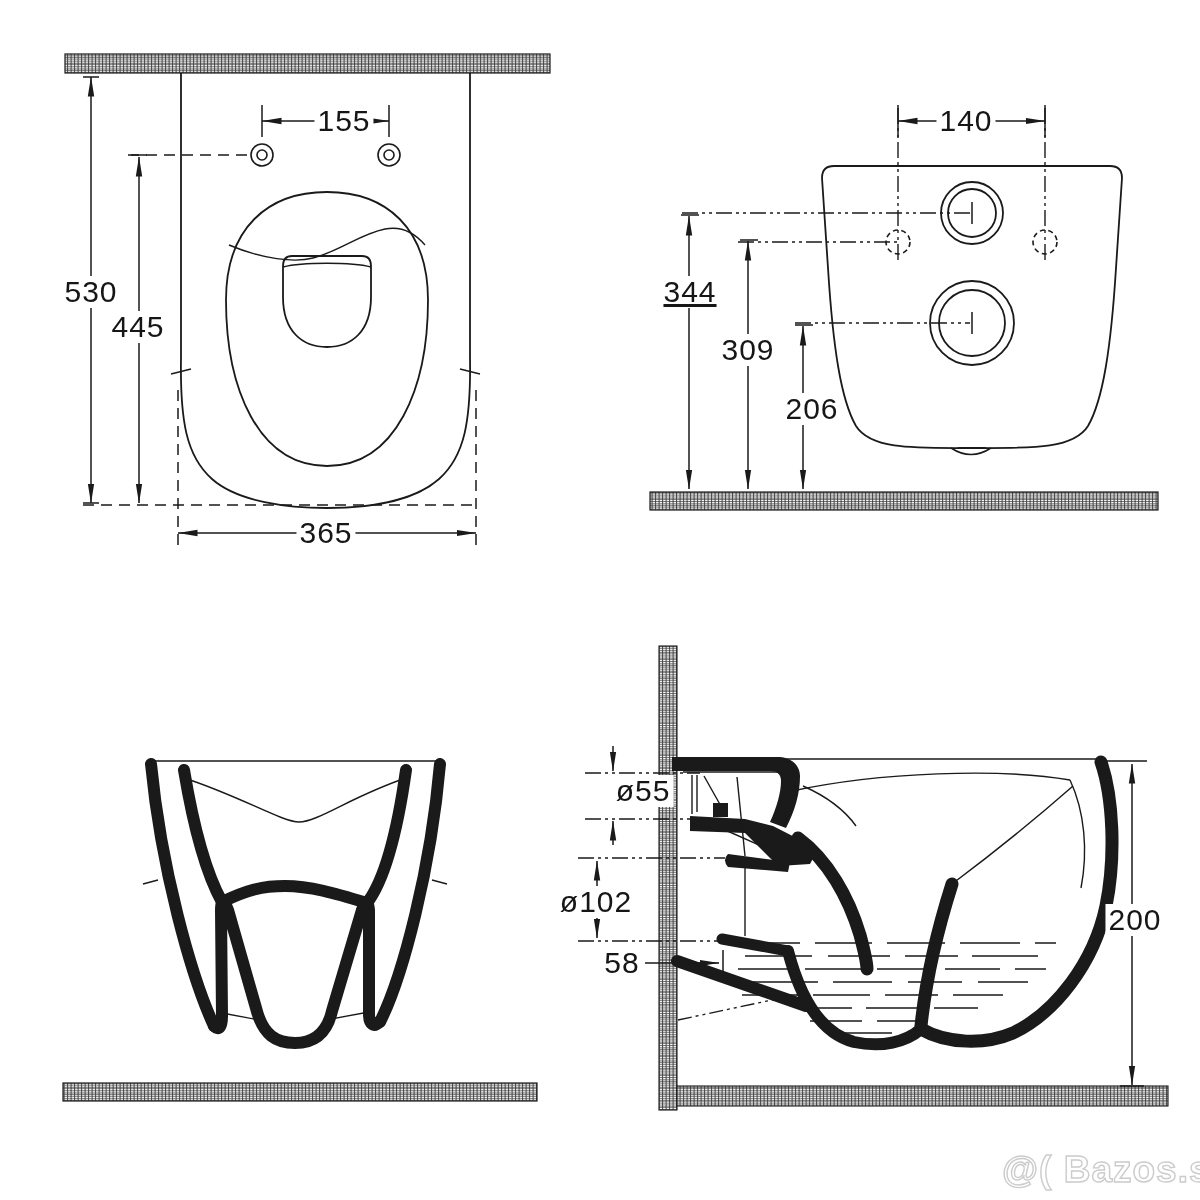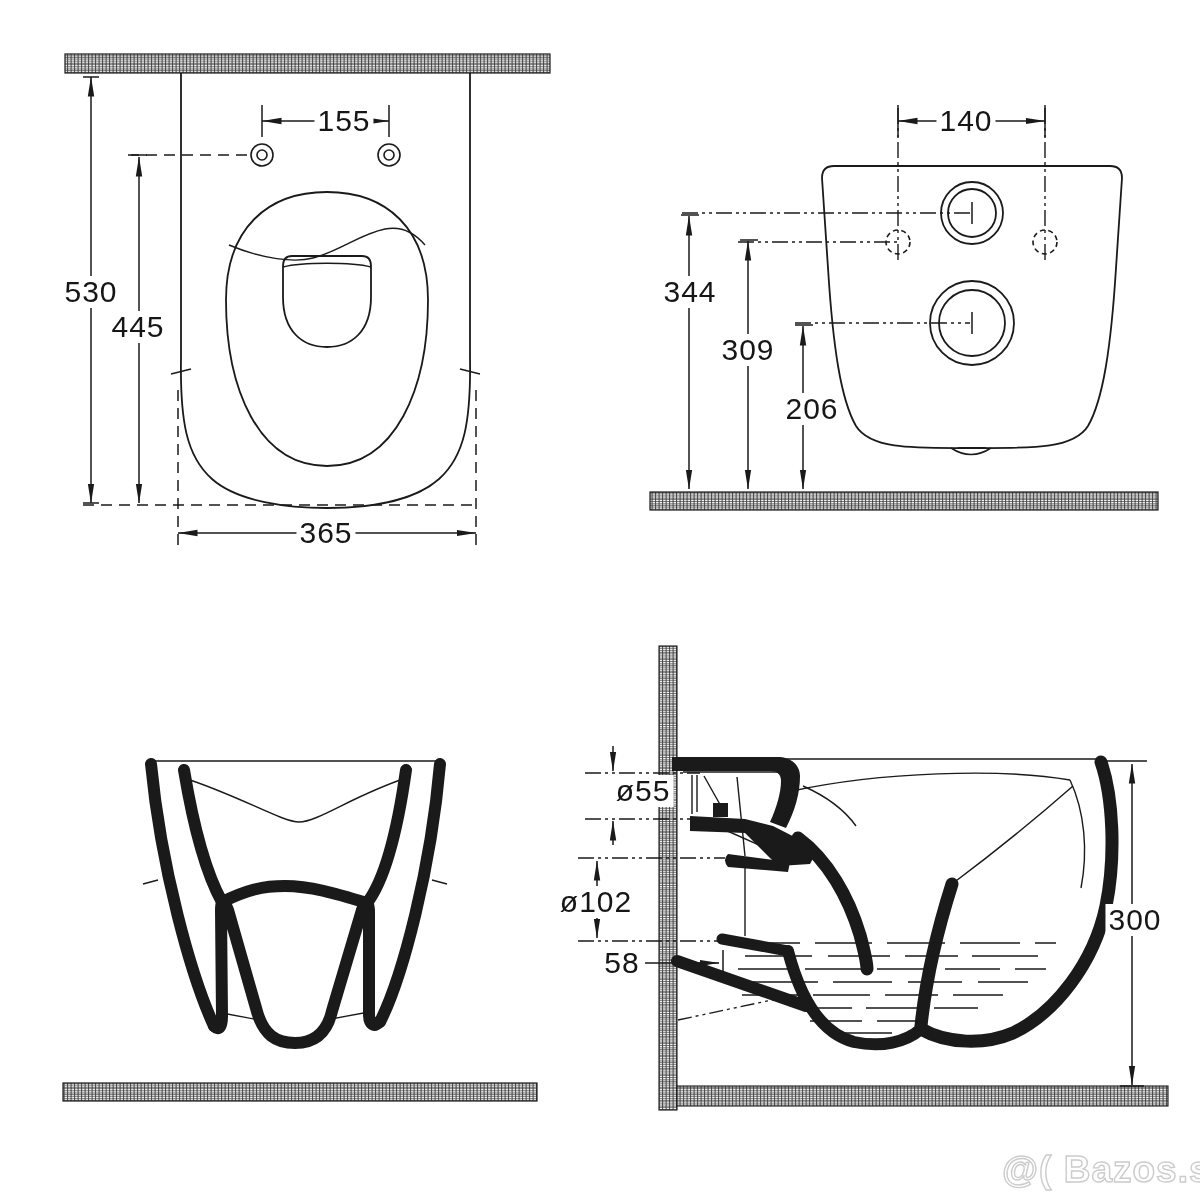--- a/index.html
+++ b/index.html
@@ -177,22 +177,22 @@
 
   <text x="1002" y="1182" font-size="37" font-weight="bold" letter-spacing="1" fill="none" stroke="#cccccc" stroke-width="1.4" font-family="Liberation Sans, sans-serif">@( Bazos.sk</text>
 </svg>
 
   <div class="dim" style="left:326px;top:121px;margin-left:18px;">155</div>
   <div class="dim" style="left:91px;top:292px;">530</div>
   <div class="dim" style="left:138px;top:327px;">445</div>
   <div class="dim" style="left:326px;top:533px;">365</div>
 
   <div class="dim" style="left:966px;top:121px;">140</div>
-  <div class="dim" style="left:690px;top:292px;">344</div>
+  <div class="dim" style="left:690px;top:292px;text-decoration:underline;">344</div>
   <div class="dim" style="left:748px;top:350px;">309</div>
   <div class="dim" style="left:800px;top:409px;margin-left:12px;">206</div>
 
   <div class="dim" style="left:614px;top:791px;margin-left:29px;">ø55</div>
   <div class="dim" style="left:596px;top:902px;">ø102</div>
   <div class="dim" style="left:622px;top:963px;">58</div>
-  <div class="dim" style="left:1135px;top:920px;">300</div>
+  <div class="dim" style="left:1135px;top:920px;">200</div>
 
 </div>
 
 </body></html>

